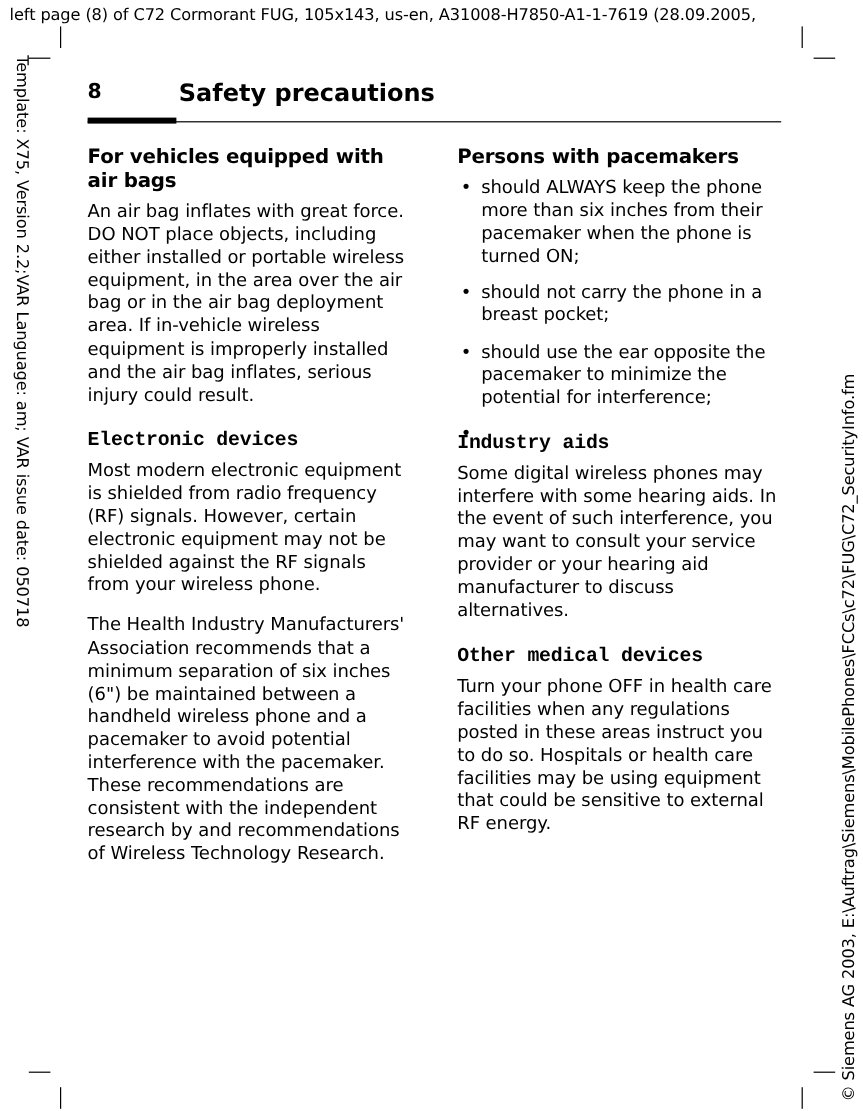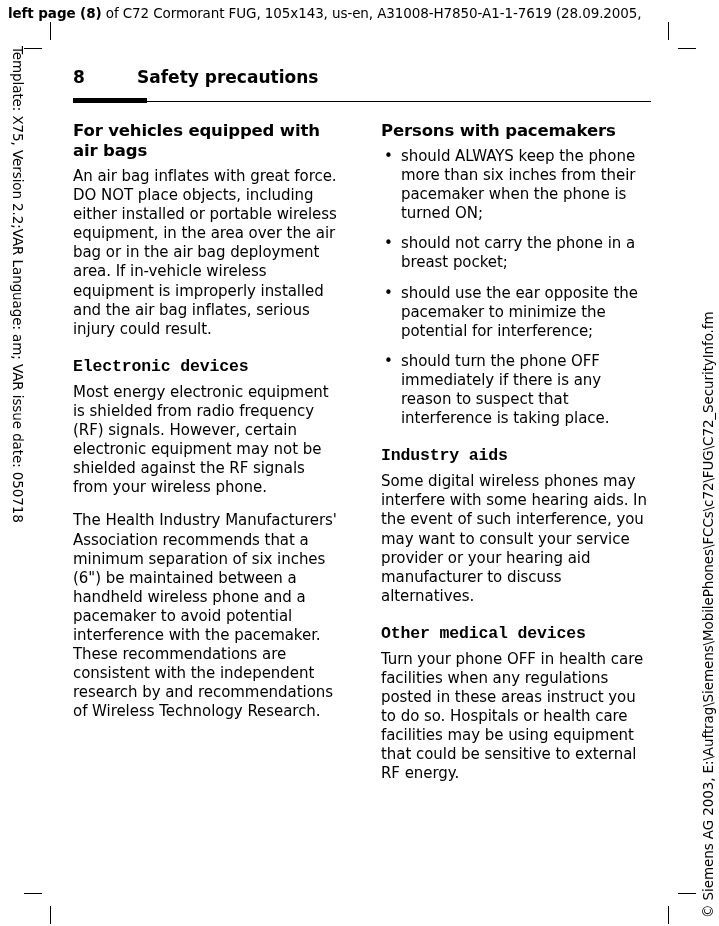--- a/index.html
+++ b/index.html
@@ -27,21 +27,21 @@
   
   .slug-top {
     position: absolute;
     left: 8px;
     top: 5px;
     font-size: 13.5px;
     line-height: 16px;
     white-space: nowrap;
     letter-spacing: -0.1px;
   }
-  .slug-top .slug-strong { font-weight: bold; }
+  .slug-top .slug-strong { font-weight: normal; }
 
   
   .slug-left {
     position: absolute;
     left: -2px;
     top: 46px;
     width: 560px;
     transform: rotate(90deg);
     transform-origin: 14px 14px;
     font-size: 13.5px;
@@ -84,23 +84,23 @@
   .page-number {
     position: absolute;
     left: 0;
     top: 0;
     font-size: 17px;
     font-weight: bold;
     line-height: 22px;
   }
   .chapter-title {
     position: absolute;
-    left: 64px;
-    top: 0;
-    font-size: 17px;
+    left: 76px;
+    top: 0;
+    font-size: 20px;
     font-weight: bold;
     line-height: 22px;
   }
   .header-rule {
     position: relative;
     height: 5px;
     margin-top: 2px;
   }
   .header-rule .rule-thin {
     position: absolute;
@@ -200,34 +200,34 @@
   </div>
 
   <div class="columns">
 
     <div class="col col-left">
 
       <h2 class="sec-head">For vehicles equipped with air bags</h2>
       <p class="body-text">An air bag inflates with great force. DO NOT place objects, including either installed or portable wireless equipment, in the area over the air bag or in the air bag deployment area. If in-vehicle wireless equipment is improperly installed and the air bag inflates, serious injury could result.</p>
 
       <h2 class="sec-head spaced">Electronic devices</h2>
-      <p class="body-text">Most energy electronic equipment is shielded from radio frequency (RF) signals. However, certain electronic equipment may not be shielded against the RF signals from your wireless phone.</p>
+      <p class="body-text">Most modern electronic equipment is shielded from radio frequency (RF) signals. However, certain electronic equipment may not be shielded against the RF signals from your wireless phone.</p>
 
       <p class="body-text">The Health Industry Manufacturers' Association recommends that a minimum separation of six inches (6") be maintained between a handheld wireless phone and a pacemaker to avoid potential interference with the pacemaker. These recommendations are consistent with the independent research by and recommendations of Wireless Technology Research.</p>
 
     </div>
 
     <div class="col col-right">
 
       <h2 class="sec-head">Persons with pacemakers</h2>
       <ul class="bullets">
         <li><span class="bullet-dot">•</span><span>should ALWAYS keep the phone more than six inches from their pacemaker when the phone is turned ON;</span></li>
         <li><span class="bullet-dot">•</span><span>should not carry the phone in a breast pocket;</span></li>
         <li><span class="bullet-dot">•</span><span>should use the ear opposite the pacemaker to minimize the potential for interference;</span></li>
-        <li><span class="bullet-dot">•</span><span>should turn the phone OFF immediately if there is any reason to suspect that interference is taking place.</span></li>
+        <li><span class="bullet-dot">•</span></li>
       </ul>
 
       <h2 class="sec-head spaced">Industry aids</h2>
       <p class="body-text">Some digital wireless phones may interfere with some hearing aids. In the event of such interference, you may want to consult your service provider or your hearing aid manufacturer to discuss alternatives.</p>
 
       <h2 class="sec-head spaced">Other medical devices</h2>
       <p class="body-text">Turn your phone OFF in health care facilities when any regulations posted in these areas instruct you to do so. Hospitals or health care facilities may be using equipment that could be sensitive to external RF energy.</p>
 
     </div>
 

